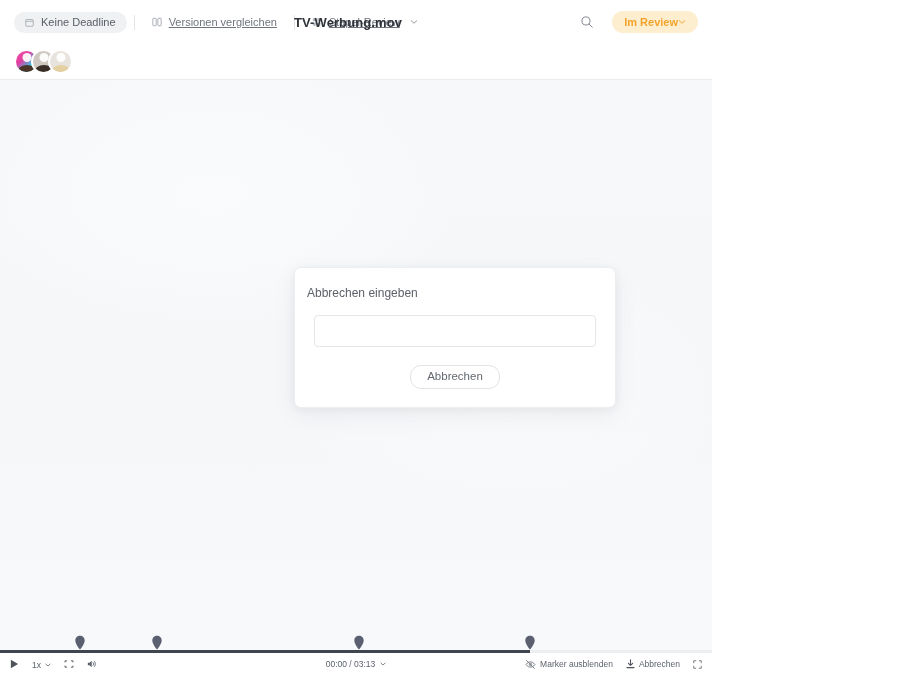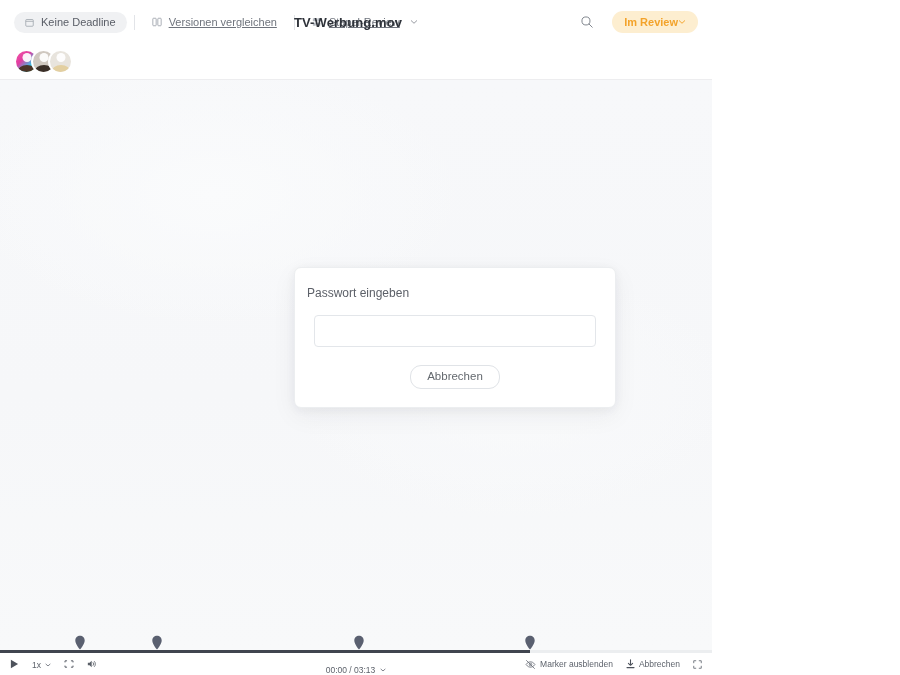--- a/index.html
+++ b/index.html
@@ -289,21 +289,21 @@
   .cb-right {
     margin-left: auto;
     display: flex;
     align-items: center;
     gap: 13px;
   }
   .cb-center {
     position: absolute;
     left: 0; right: 0; top: 0; bottom: 0;
     display: flex;
-    align-items: flex-end;
+    align-items: center;
     justify-content: center;
     pointer-events: none;
   }
   .cb-btn {
     display: inline-flex;
     align-items: center;
     gap: 4px;
     background: none;
     border: 0;
     padding: 0;
@@ -417,21 +417,21 @@
       <div class="avatar av3">
         <span class="body"></span>
         <span class="head"></span>
       </div>
     </div>
   </div>
 
   <div class="stage">
 
     <div class="modal">
-      <span class="modal-label">Passwort eingeben</span>
+      <span class="modal-label">Abbrechen eingeben</span>
       <input class="pw-input" type="password" autocomplete="off" placeholder="" style="">
       <div class="modal-actions">
         <button class="btn-cancel">Abbrechen</button>
       </div>
     </div>
 
     <div class="marker-lane">
       <span class="marker" style="left:11.2%">
         <svg width="11" height="15" viewBox="0 0 11 15" fill="none">
           <path d="M5.5 0.7C2.9 0.7 0.8 2.8 0.8 5.4c0 3 3.4 7.5 4.2 8.6.2.3.8.3 1 0 .8-1.1 4.2-5.6 4.2-8.6 0-2.6-2.1-4.7-4.7-4.7z" fill="#5a6070"></path>

